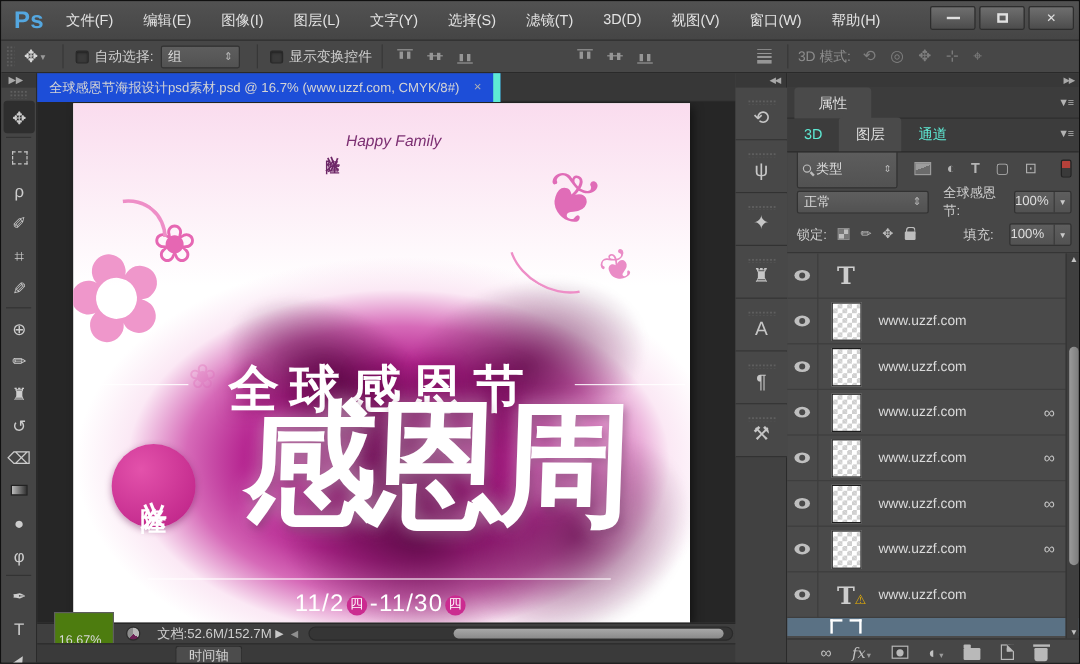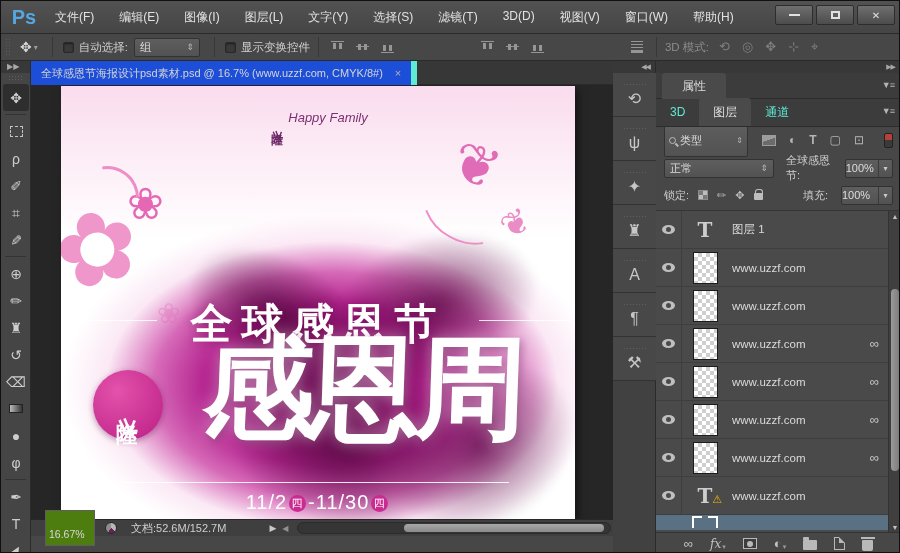--- a/index.html
+++ b/index.html
@@ -86,21 +86,21 @@
 .badge span{writing-mode:vertical-rl;color:#fff;font-size:22px;font-weight:bold;font-family:"DejaVu Serif",serif;letter-spacing:5px}
 .p-head{position:absolute;left:86px;top:246px;width:430px;text-align:center;font-family:"DejaVu Serif",serif;font-size:112px;font-weight:bold;color:#fff;letter-spacing:-6px;transform:skewX(-2deg);line-height:1;text-shadow:0 0 16px rgba(255,255,255,.5),2px 3px 8px rgba(90,5,70,.55)}
 .tl-b{top:396px;left:62px;width:386px;background:rgba(255,255,255,.9)}
 .p-date{position:absolute;top:404px;left:0;width:100%;text-align:center;color:#fff;font-family:"DejaVu Serif",serif;font-size:20px;letter-spacing:1px}
 .daycircle{display:inline-block;width:17px;height:17px;line-height:17px;border-radius:50%;background:#cb2b90;color:#fff;font-size:11px;vertical-align:2px;margin:0 2px;font-family:"Liberation Sans",sans-serif}
 
 
 .statusbar{position:absolute;left:0;top:458px;width:582px;height:17px;background:#3f3f3f;border-top:1px solid #282828;display:flex;align-items:center;font-size:11px;color:#cfcfcf}
 .zoombox{margin-left:14px;width:50px;height:13px;border:1px solid #5e5e5e;background:#4d7c0f;font-size:10.5px;padding:17px 3px;line-height:12px;color:#d8d8d8}
 .pie{width:12px;height:12px;border-radius:50%;margin:0 14px 0 10px;background:conic-gradient(#b9b9b9 0 130deg,#6c2156 130deg 215deg,#8d8d8d 215deg 360deg);border:1px solid #2c2c2c}
-.docinfo{margin-right:40px}
+.docinfo{}
 .tinytri{font-size:9px;color:#c9c9c9;margin:0 3px}
 .tinytri.rev{font-size:8px;color:#8f8f8f}
 .hscroll{flex:1;height:12px;margin:0 2px 0 6px;background:#353535;border:1px solid #2a2a2a;border-radius:6px;position:relative}
 .hscroll .thumb{position:absolute;top:1px;bottom:1px;left:34%;width:64%;background:linear-gradient(#a8a8a8,#8a8a8a);border-radius:5px}
 .timeline{position:absolute;left:0;top:475px;width:582px;height:18px;background:#3a3a3a;border-top:1px solid #2c2c2c}
 .tltab{position:absolute;left:115px;top:1px;width:56px;height:17px;background:#4c4c4c;border:1px solid #2c2c2c;border-bottom:none;border-radius:3px 3px 0 0;text-align:center;font-size:11px;line-height:16px;color:#d2d2d2}
 
 
 .strip{position:absolute;left:612px;top:60px;width:43px;height:493px;background:#414141;border-right:1px solid #2a2a2a}
 .strip .mini{height:12px;background:#383838;color:#a8a8a8;font-size:7px;text-align:right;padding:2px 5px 0 0;letter-spacing:-1px}
@@ -387,20 +387,23 @@
       <span class="zoombox">16.67%</span>
       <span class="pie"></span>
       <span class="docinfo">文档:52.6M/152.7M</span>
       <span class="tinytri">▶</span>
       <span class="tinytri rev">◀</span>
       <span class="hscroll">
           <span class="thumb"></span>
         </span>
     </div>
 
+    <div class="timeline">
+      <div class="tltab">时间轴</div>
+    </div>
   </div>
 
   <div class="strip">
     <div class="mini">◀◀</div>
     <div id="striplist">
         <div class="sbtn">
           <span class="sglyph">⟲</span>
         </div>
         <div class="sbtn">
           <span class="sglyph">ψ</span>
@@ -481,21 +484,20 @@
 
     <div class="llist">
       <div id="layerrows">
           <div class="lrow">
             <div class="eyecell">
               <span class="eye"></span>
             </div>
             <div class="thumbcell">
               <span class="tthumb">T</span>
             </div>
-            <span class="lname">图层 1</span>
           </div>
           <div class="lrow">
             <div class="eyecell">
               <span class="eye"></span>
             </div>
             <div class="thumbcell">
               <span class="checker"></span>
             </div>
             <span class="lname">www.uzzf.com</span>
           </div>

